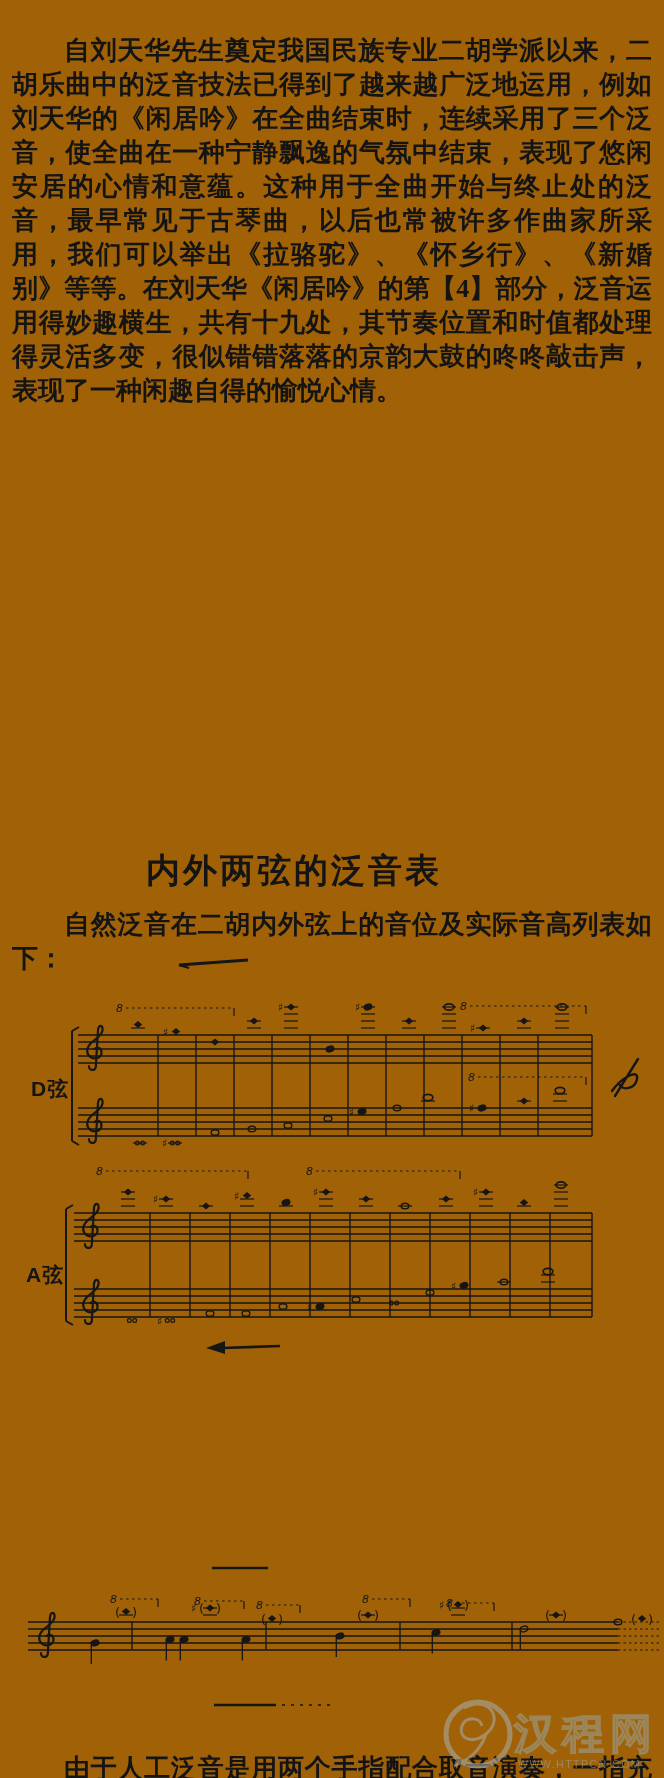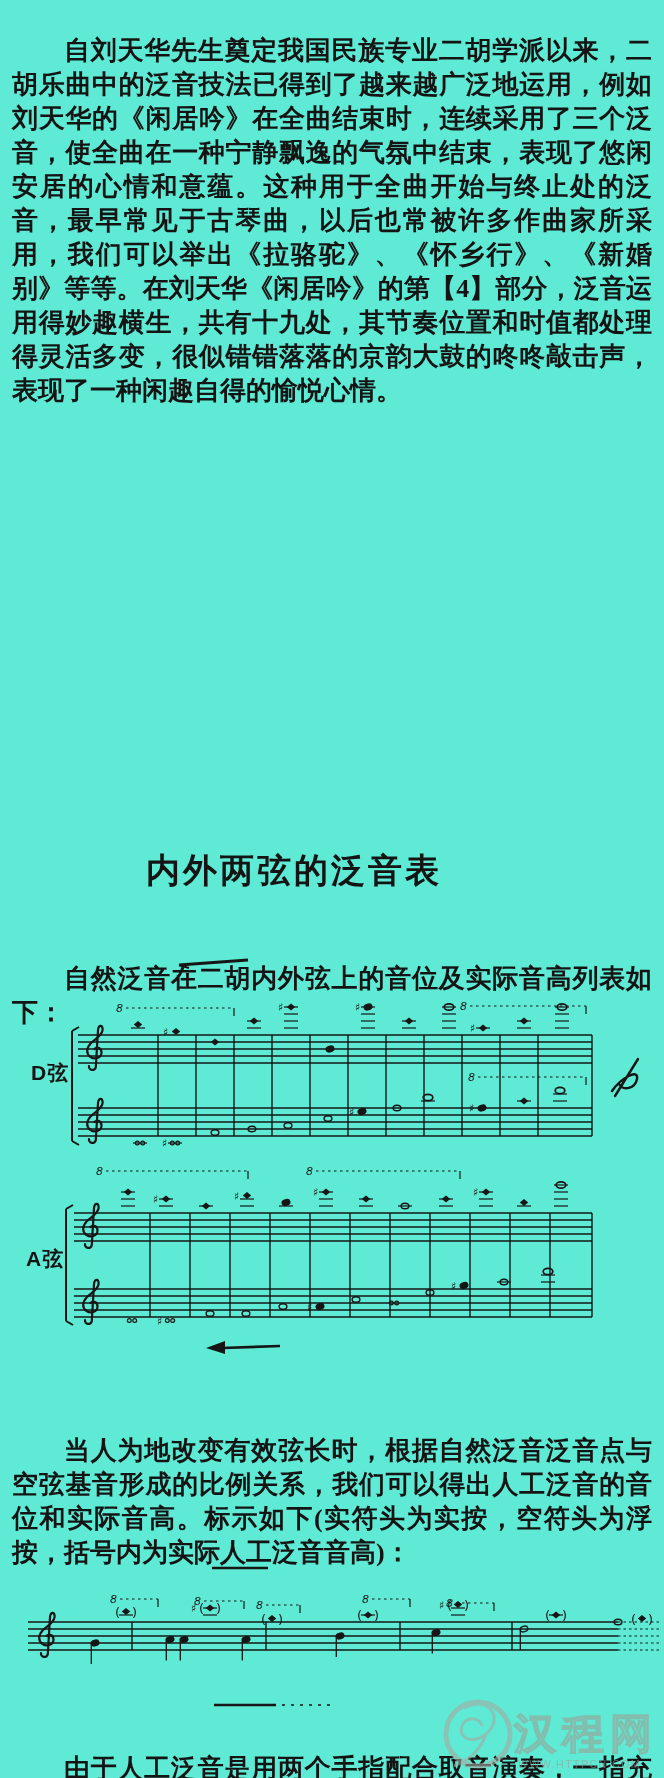--- a/index.html
+++ b/index.html
@@ -1,31 +1,31 @@
 <!DOCTYPE html>
 <html><head>
 <meta charset="utf-8">
 <style>
   html,body{margin:0;padding:0;background:#edeeea;}
-  #page{position:relative;width:664px;height:1778px;background:#5eead4;overflow:hidden;
+  #page{position:relative;width:664px;height:1778px;background:#a16207;overflow:hidden;
         font-family:"Liberation Serif","DejaVu Serif",serif;color:#141414;}
   .para{position:absolute;left:0;width:664px;padding:0 12px;box-sizing:border-box;
         font-size:26px;line-height:34px;text-align:justify;font-weight:600;
         text-indent:2em;word-break:break-all;}
   #p1{top:8px;}
   #p2{top:362px;}
   #p3{top:682px;}
   #heading{position:absolute;top:820px;left:0;width:588px;text-align:center;
         font-size:34px;font-weight:800;letter-spacing:3px;}
-  #p4{top:936px;padding-left:12px;}
+  #p4{top:882px;padding-left:12px;}
   #p5{top:1408px;}
   #p6{top:1726px;}
   .figure{position:absolute;left:0;}
   .strlabel{position:absolute;font-size:21px;font-weight:800;
-        font-family:"Liberation Sans","DejaVu Sans",sans-serif;letter-spacing:1px;}
+        font-family:"Liberation Sans","DejaVu Sans",sans-serif;letter-spacing:1px;margin-top:16px;}
   #label-d{left:31px;top:1059px;}
   #label-a{left:26px;top:1245px;}
   .mark{position:absolute;}
   #watermark{position:absolute;left:428px;top:1686px;opacity:.6;pointer-events:none;}
 </style>
 </head>
 <body>
 
 <div id="page">
 
@@ -239,21 +239,20 @@
       <line x1="72" y1="36" x2="72" y2="146" stroke="#161616" stroke-width="2"></line>
       <line x1="72" y1="36" x2="79" y2="32" stroke="#161616" stroke-width="2"></line>
       <line x1="72" y1="146" x2="79" y2="150" stroke="#161616" stroke-width="2"></line>
       <line x1="66" y1="214" x2="66" y2="326" stroke="#161616" stroke-width="2"></line>
       <line x1="66" y1="214" x2="73" y2="210" stroke="#161616" stroke-width="2"></line>
       <line x1="66" y1="326" x2="73" y2="330" stroke="#161616" stroke-width="2"></line>
     </svg>
   <div class="strlabel" id="label-d">D弦</div>
   <div class="strlabel" id="label-a">A弦</div>
 
-  <p class="para" id="p5">当人为地改变有效弦长时，根据自然泛音泛音点与空弦基音形成的比例关系，我们可以得出人工泛音的音位和实际音高。标示如下(实符头为实按，空符头为浮按，括号内为实际人工泛音音高)：</p>
 
   <svg class="mark" style="left:210px;top:1562px" width="64" height="12">
     <line x1="2" y1="6" x2="58" y2="6" stroke="#161616" stroke-width="2.4"></line>
   </svg>
 
   <svg class="figure" id="fig-artificial" style="top:1586px" width="664" height="96">
       <line x1="28" y1="36" x2="618" y2="36" stroke="#161616" stroke-width="1.3"></line>
       <line x1="618" y1="36" x2="660" y2="36" stroke="#161616" stroke-width="1.1" stroke-dasharray="2.5 3"></line>
       <line x1="28" y1="43" x2="618" y2="43" stroke="#161616" stroke-width="1.3"></line>
       <line x1="618" y1="43" x2="660" y2="43" stroke="#161616" stroke-width="1.1" stroke-dasharray="2.5 3"></line>

